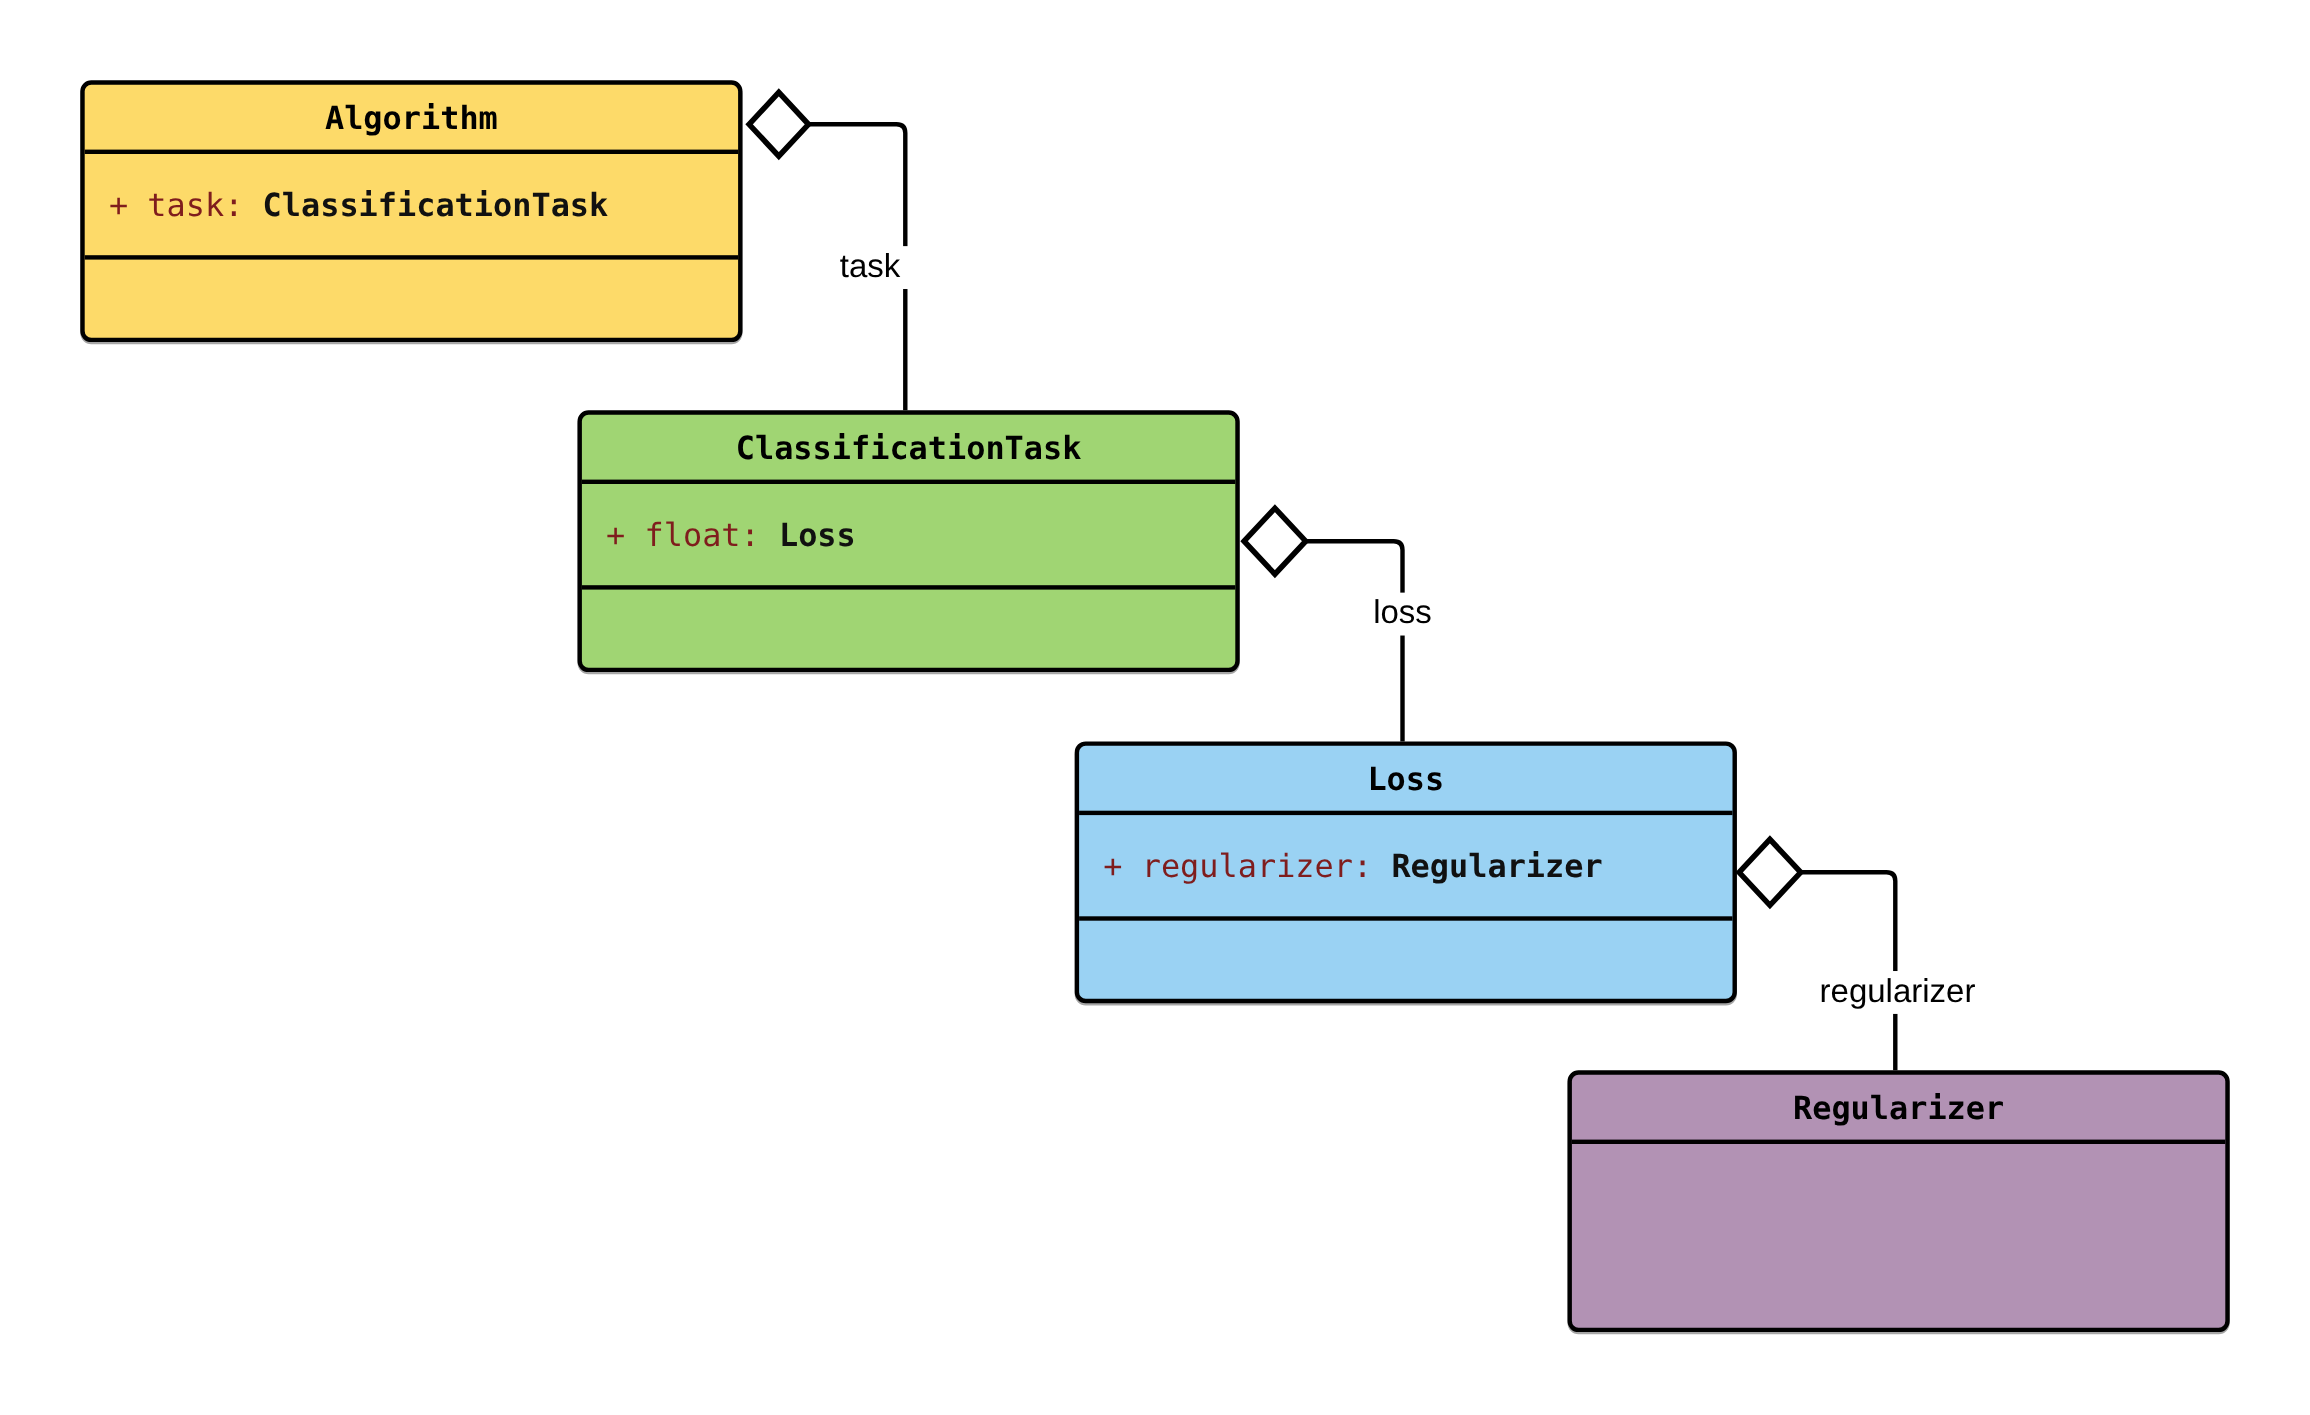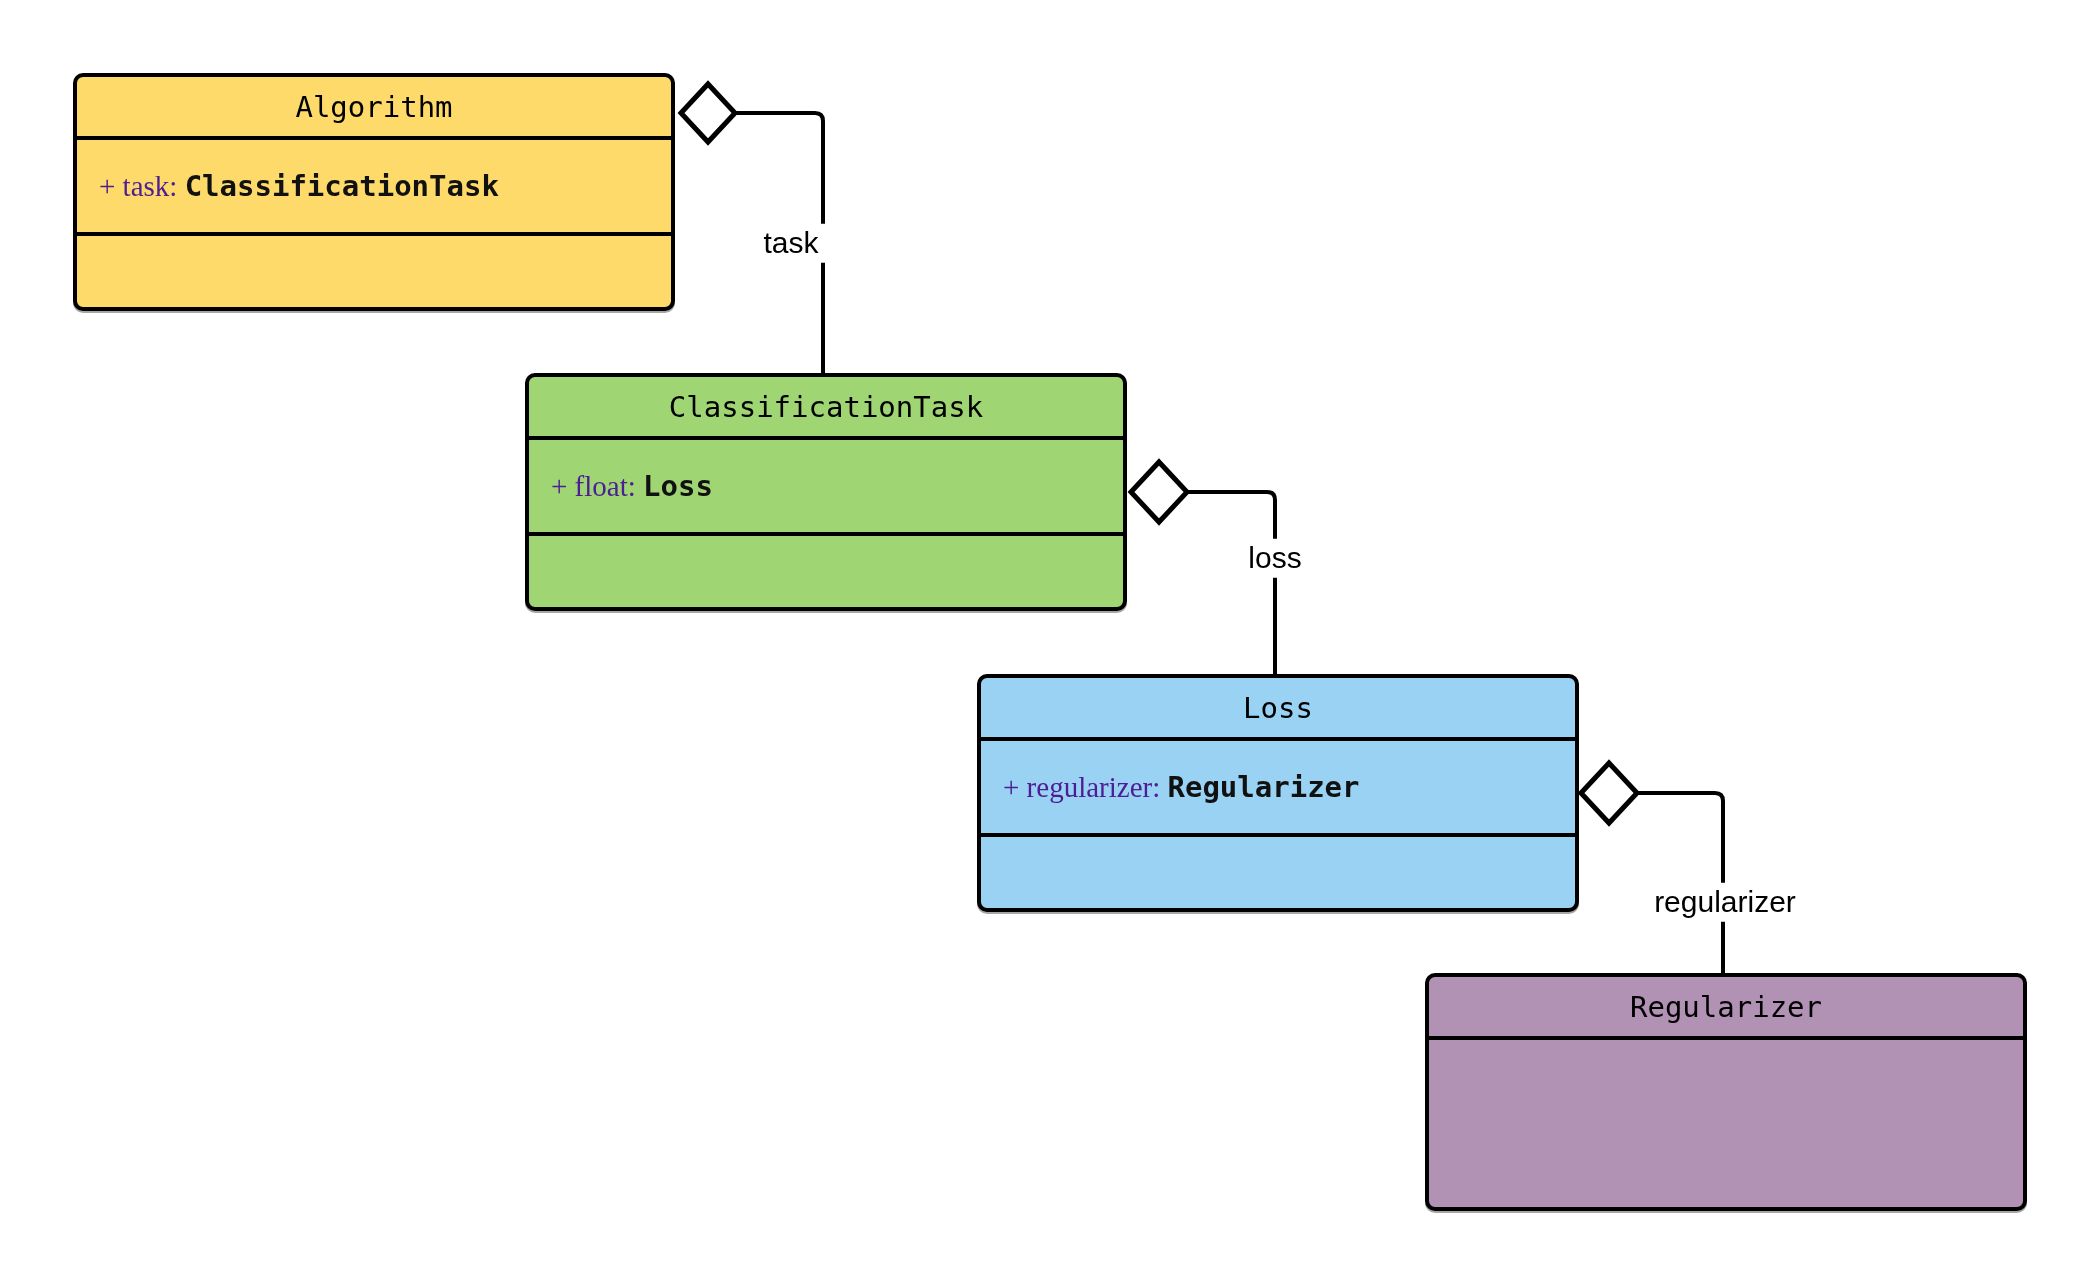--- a/index.html
+++ b/index.html
@@ -28,39 +28,38 @@
     display: flex;
     flex-direction: column;
     box-shadow: 0 2px 0 rgba(0,0,0,0.35);
   }
   .uml-class .row-title {
     flex: 0 0 59px;
     border-bottom: 4px solid #000000;
     display: flex;
     align-items: center;
     justify-content: center;
-    font-weight: normal;
+    font-weight: bold;
     font-size: 29px;
     color: #000000;
   }
   .uml-class .row-attrs {
     flex: 0 0 92px;
     border-bottom: 4px solid #000000;
     display: flex;
     align-items: center;
     padding-left: 22px;
     font-size: 29px;
   }
   .uml-class .row-empty {
     flex: 1 1 auto;
   }
   .attr-name {
-    color: #4c1d95;
+    color: #7f1d1d;
     white-space: pre;
-    font-family: Liberation Serif, serif;
   }
   .attr-type {
     color: #111111;
     font-weight: bold;
     white-space: pre;
   }
   .pos-algorithm        { left: 73px;   top: 73px;  }
   .pos-classification   { left: 525px;  top: 373px; }
   .pos-loss             { left: 977px;  top: 674px; }
   .pos-regularizer      { left: 1425px; top: 973px; }

